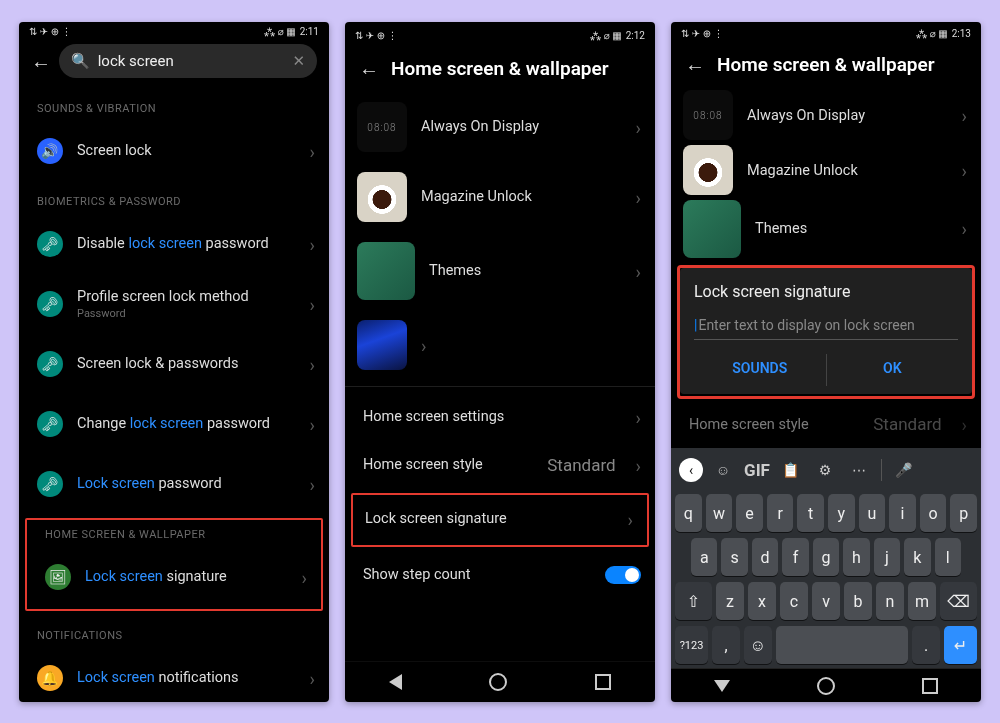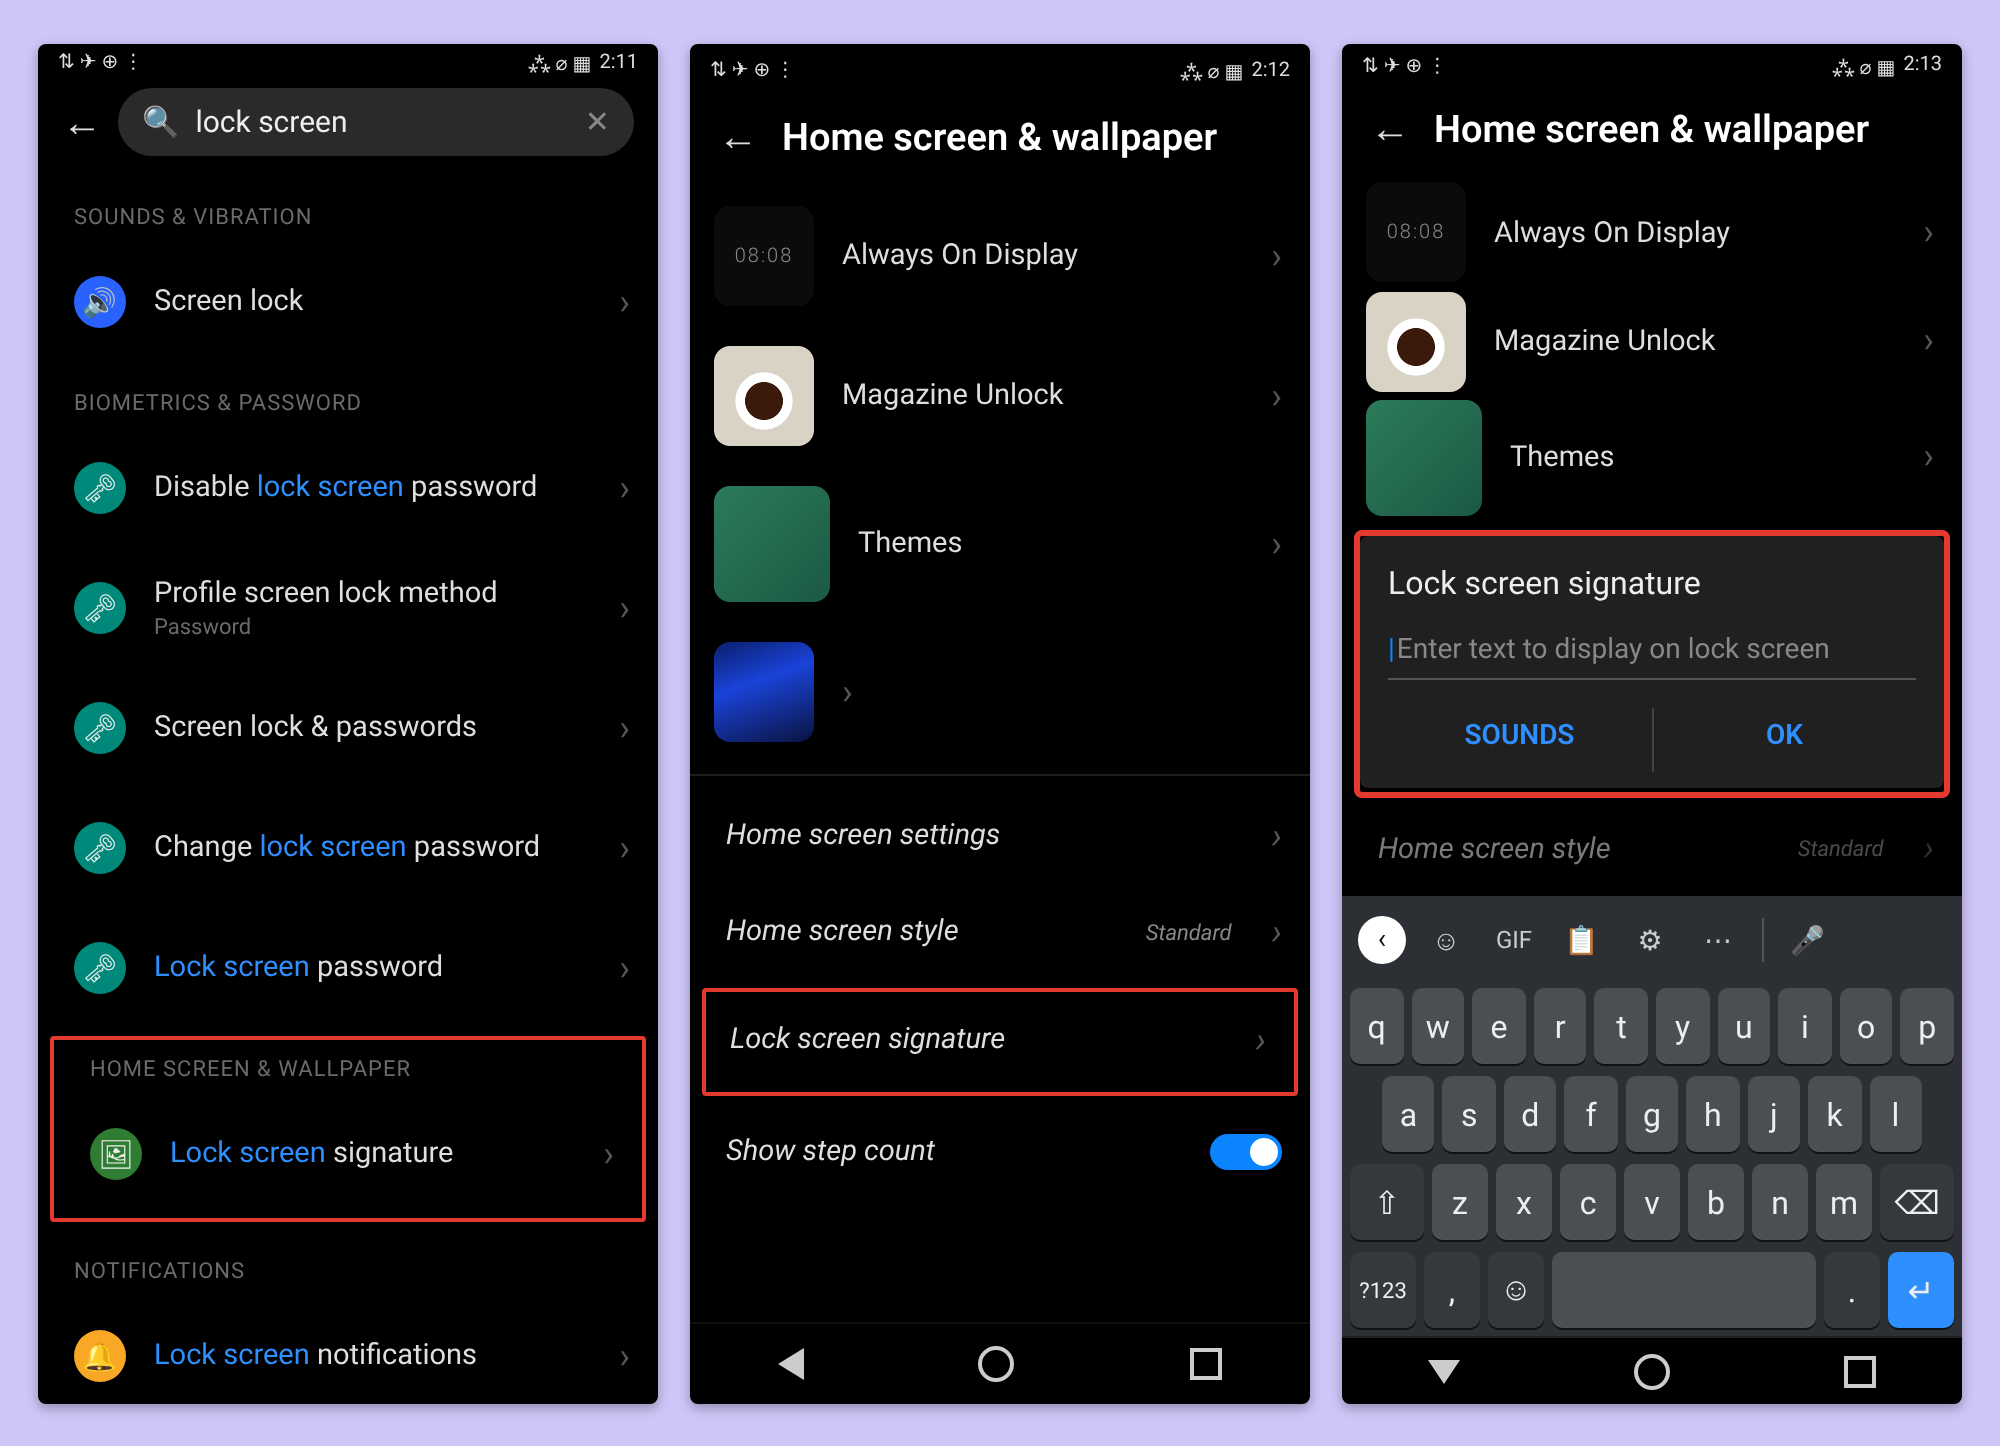--- a/index.html
+++ b/index.html
@@ -103,22 +103,22 @@
   .row .thumbbox {
     width:50px;height:50px;border-radius:8px;flex:0 0 50px;
     display:flex;align-items:center;justify-content:center;font-size:10px;
   }
   .highlight-box {
     border:2px solid #e33a2f;
     margin:4px 6px;
     padding-bottom:2px;
     border-radius:2px;
   }
-  .row.simple { padding-left:18px;font-style:italic;}
-  .value-right { color:#888; font-size:11px; margin-right:6px;}
+  .row.simple { padding-left:18px;}
+  .value-right { color:#888; font-size:17px; margin-right:6px;}
   .toggle {
     width:36px;height:18px;border-radius:10px;background:#0a84ff;
     position:relative;
   }
   .toggle::after{content:"";position:absolute;right:2px;top:2px;width:14px;height:14px;background:#fff;border-radius:50%;}
   .titlebar {
     display:flex; align-items:center; padding:10px 14px 12px 14px; gap:14px;
   }
   .titlebar .title { font-size:19px; font-weight:600; color:#fff;}
   .navbar {
@@ -443,21 +443,21 @@
     <div class="row simple tight faded" style="padding-top:2px;">
       <span class="label">Home screen style</span>
       <span class="value-right">Standard</span>
       <span class="chev">›</span>
     </div>
 
     <div class="keyboard">
       <div class="kb-toolbar">
         <div class="kbt first">‹</div>
         <div class="kbt">☺</div>
-        <div class="kbt" style="font-size:12px;font-weight:400;">GIF</div>
+        <div class="kbt" style="font-size:17px;font-weight:700;">GIF</div>
         <div class="kbt">📋</div>
         <div class="kbt">⚙</div>
         <div class="kbt">⋯</div>
         <div class="sep"></div>
         <div class="kbt">🎤</div>
       </div>
       <div class="kb-row">
         <div class="key">q</div>
         <div class="key">w</div>
         <div class="key">e</div>

